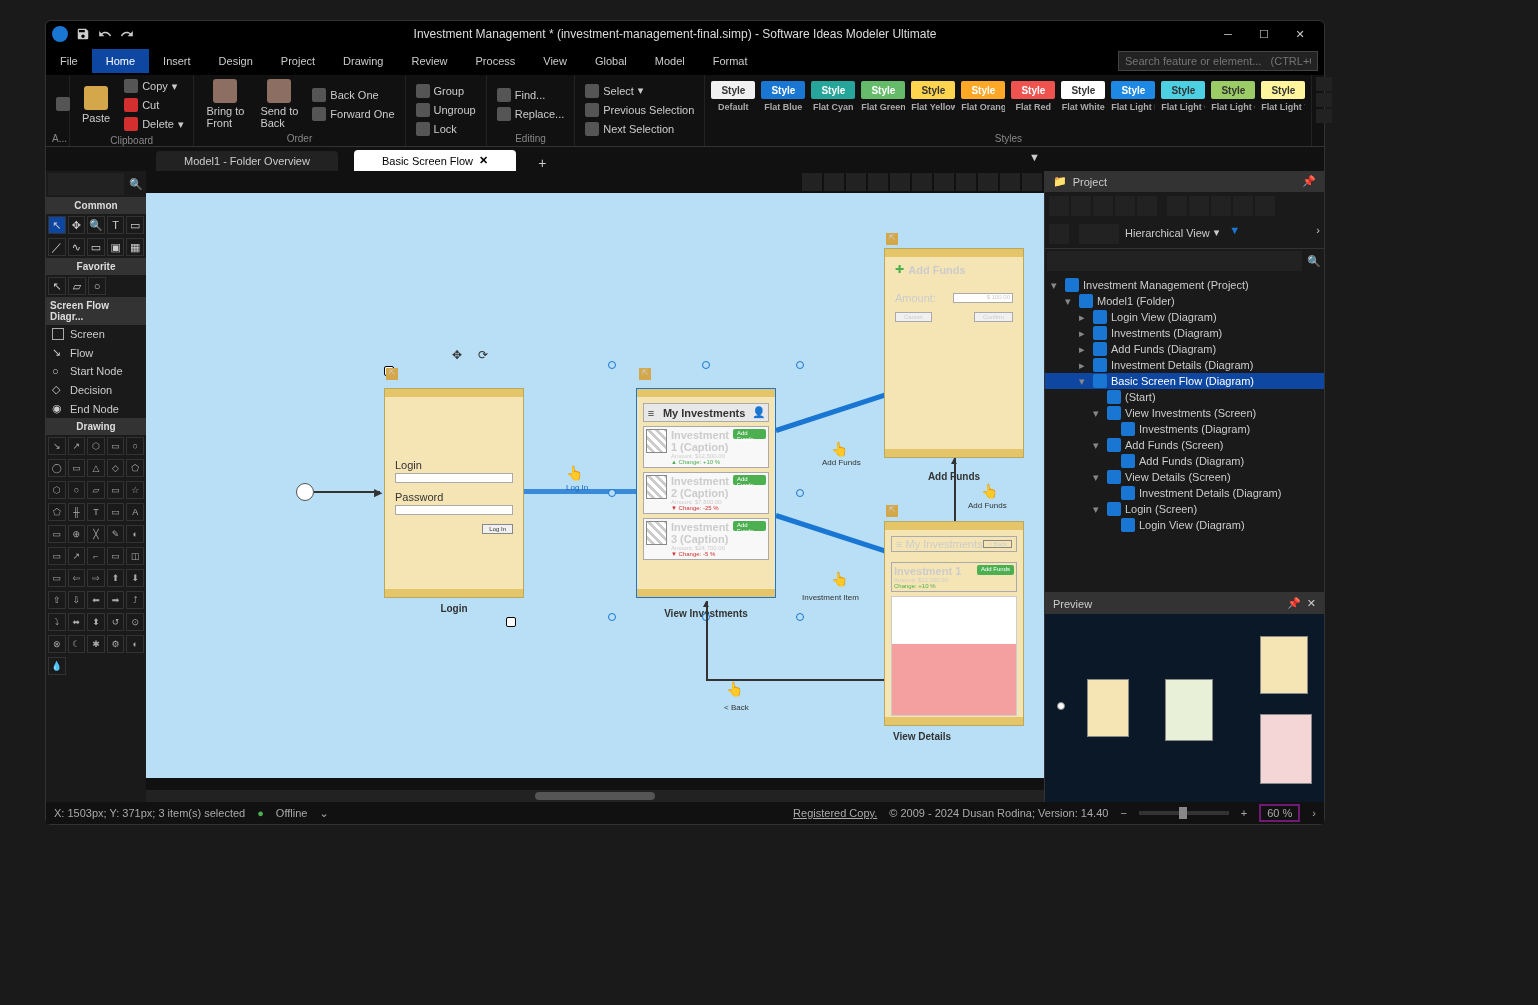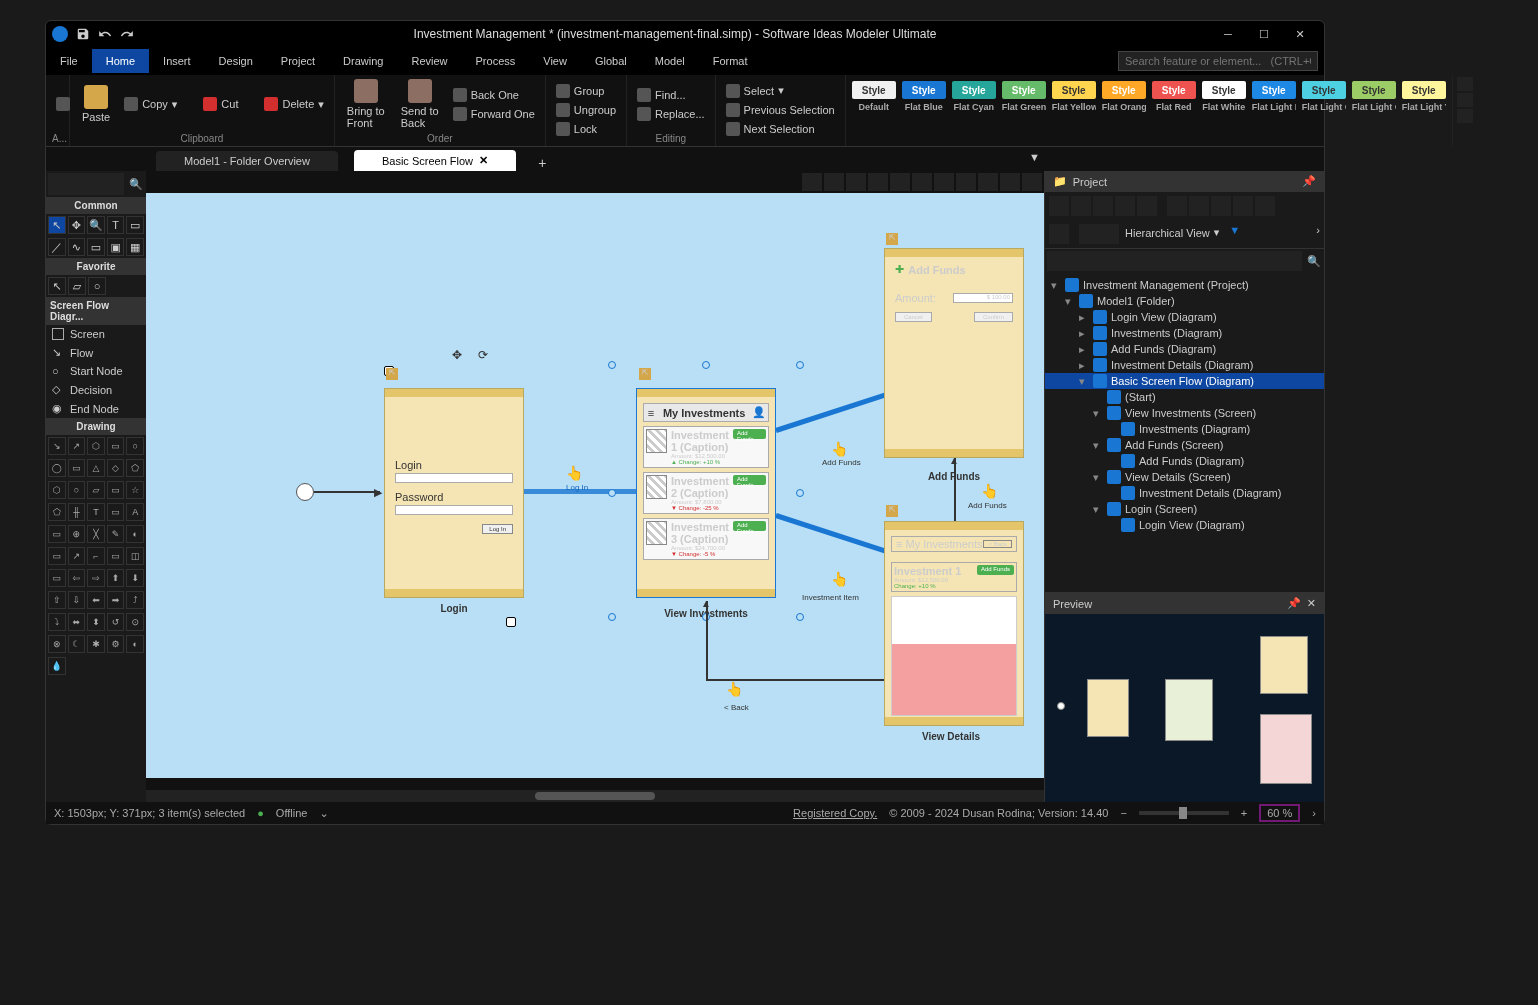--- a/index.html
+++ b/index.html
@@ -136,21 +136,21 @@
           </div>
         </div>
       <div class="label">A...</div>
     </div>
     <div class="ribgrp">
       <div class="body">
         <div class="rbigbtn">
             <div class="ic" style="background:#d4a84a"></div>
             <span>Paste</span>
           </div>
-        <div style="display:flex;flex-direction:row;gap:18px">
+        <div style="display:flex;flex-direction:column;gap:1px">
           <div class="rbtn"><div class="ic"></div><span>Copy</span> ▾</div>
           <div class="rbtn">
               <div class="ic" style="background:#d32f2f"></div>
               <span>Cut</span>
             </div>
           <div class="rbtn"><div class="ic" style="background:#d32f2f"></div><span>Delete</span> ▾</div>
         </div>
       </div>
       <div class="label">Clipboard</div>
     </div>
@@ -253,20 +253,21 @@
             <div class="stylelabel">Flat Yellow</div>
             <div class="stylelabel">Flat Orang</div>
             <div class="stylelabel">Flat Red</div>
             <div class="stylelabel">Flat White</div>
             <div class="stylelabel">Flat Light B</div>
             <div class="stylelabel">Flat Light C</div>
             <div class="stylelabel">Flat Light G</div>
             <div class="stylelabel">Flat Light Y</div>
           </div>
       </div>
+      <div class="label">Styles</div>
     </div>
     <div class="ribgrp" style="width:24px;border-right:none">
       <div class="body" style="flex-direction:column;gap:2px">
         <div class="tsbtn" style="width:16px;height:14px"></div>
         <div class="tsbtn" style="width:16px;height:14px"></div>
         <div class="tsbtn" style="width:16px;height:14px"></div>
       </div>
     </div>
   </div>
 
@@ -533,21 +534,21 @@
                 <span style="border:1px solid #888;padding:0 4px;font-size:6px">&lt; Back</span>
               </div>
             <div style="border:1px solid #aaa;padding:2px;margin-top:10px;display:flex;justify-content:space-between">
               <div><b>Investment 1</b><div style="font-size:6px">Amount: $12,500.00</div><div style="font-size:6px;color:#4caf50">Change: +10 %</div></div>
               <div class="inv-af">Add Funds</div>
             </div>
             <div class="vd-chart"></div>
           </div>
           <div class="bar" style="position:absolute;bottom:0;left:0;right:0"></div>
         </div>
-        <div class="screen-label" style="left:735px;top:538px;width:140px">View Details</div>
+        <div class="screen-label" style="left:706px;top:538px;width:140px">View Details</div>
 
         <div class="arrow" style="left:560px;top:408px;width:1.5px;height:78px"></div>
         <div class="arrow" style="left:560px;top:486px;width:178px;height:1.5px"></div>
         <div style="position:absolute;left:555px;top:405px;color:#333;font-size:10px">▲</div>
         <div class="curs" style="left:580px;top:488px">👆</div>
         <div style="position:absolute;left:578px;top:510px;font-size:8px;color:#333">&lt; Back</div>
 
         <div class="curs" style="left:835px;top:290px">👆</div>
         <div style="position:absolute;left:822px;top:308px;font-size:8px;color:#333">Add Funds</div>
         <div class="arrow" style="left:808px;top:265px;width:1.5px;height:63px"></div>

